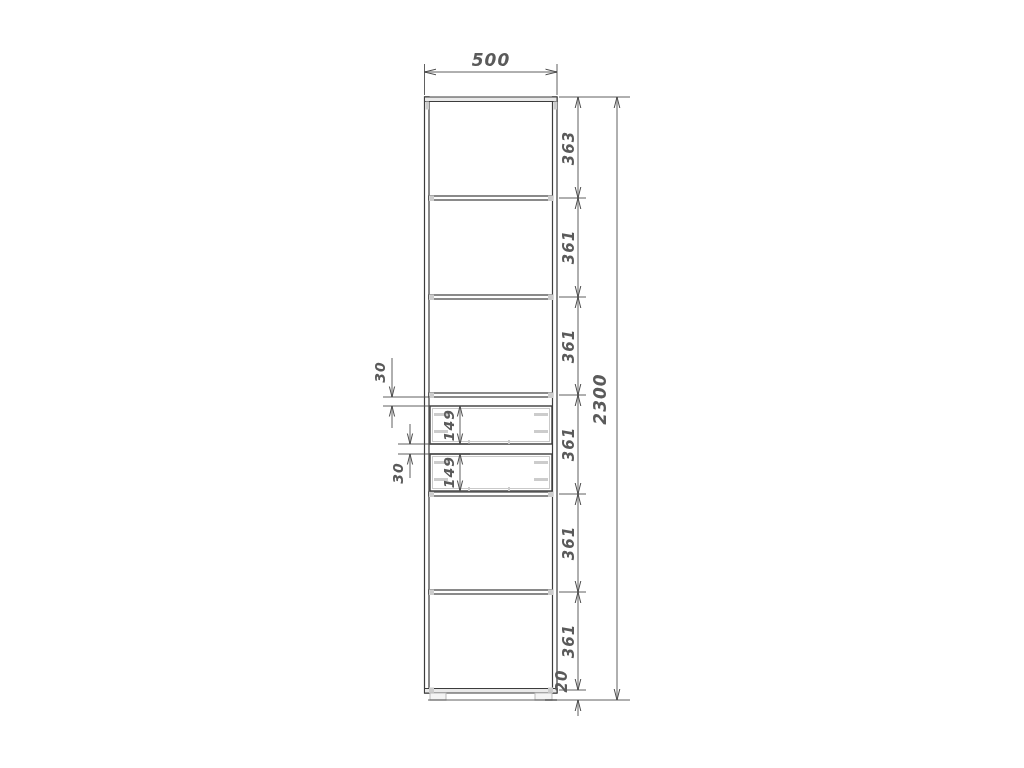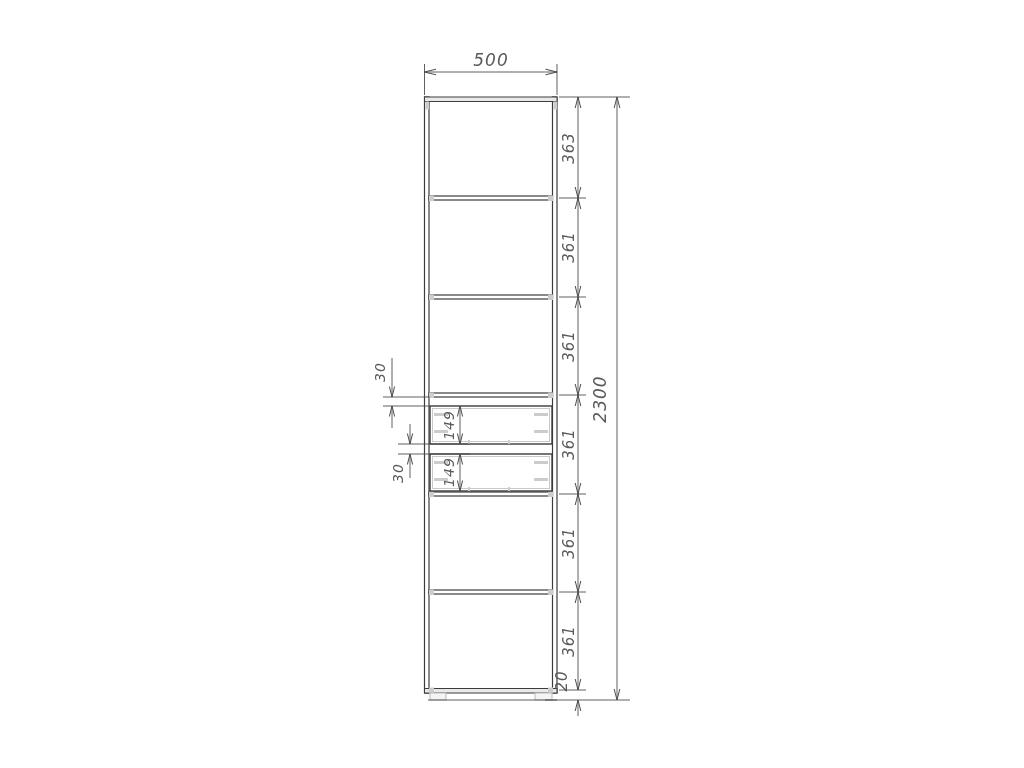--- a/index.html
+++ b/index.html
@@ -1,16 +1,16 @@
 <!DOCTYPE html>
 <html><head>
 <meta charset="utf-8">
 <style>
   html,body{margin:0;padding:0;background:#ffffff;}
-  .canvas{position:relative;width:1024px;height:768px;background:#ffffff;overflow:hidden;}
+  .canvas{position:relative;width:1024px;height:768px;background:#ffffff;overflow:hidden;font-weight:bold;}
   svg{display:block;}
   .panel-line{stroke:#3c3c3c;stroke-width:1.2;fill:#ffffff;}
   .panel-fill{stroke:#3c3c3c;stroke-width:1;fill:#e9e9e9;}
   .thin{stroke:#4f4f4f;stroke-width:0.9;fill:none;}
   .arrow{stroke:#4a4a4a;stroke-width:1;fill:none;}
   .gray{fill:#cccccc;stroke:none;}
   .gray-line{stroke:#c9c9c9;stroke-width:1;fill:none;}
   .foot{fill:#f4f4f4;stroke:#b9b9b9;stroke-width:1;}
   .dim{font-family:"DejaVu Sans",sans-serif;font-style:italic;fill:#5a5a5a;letter-spacing:1px;}
   .lg{font-size:17px;}

